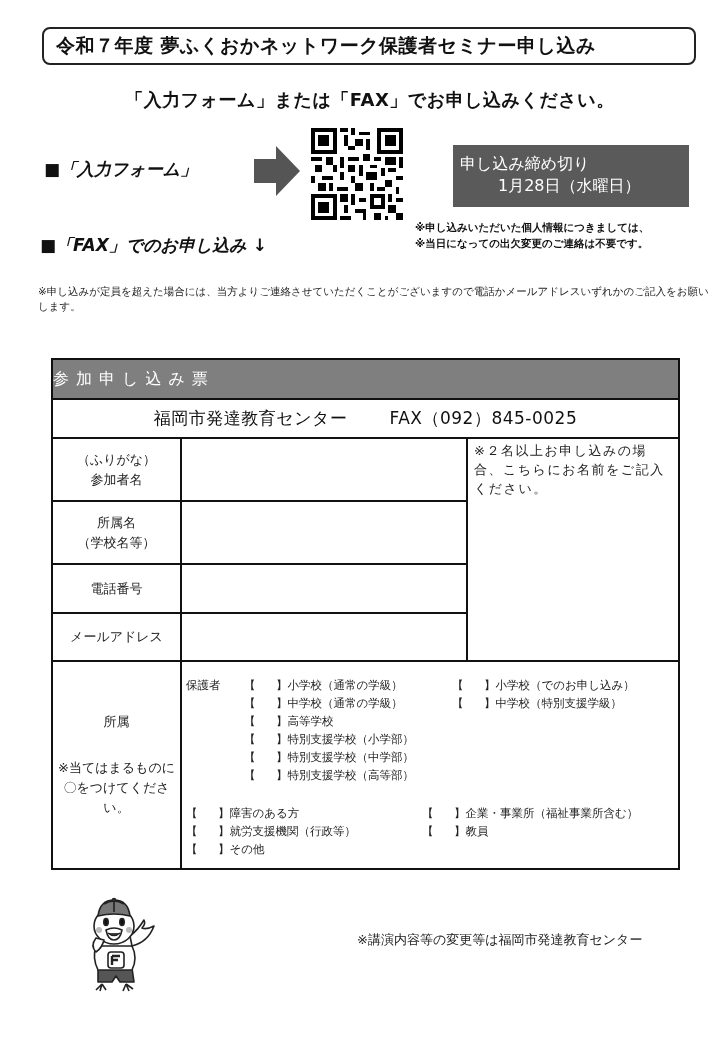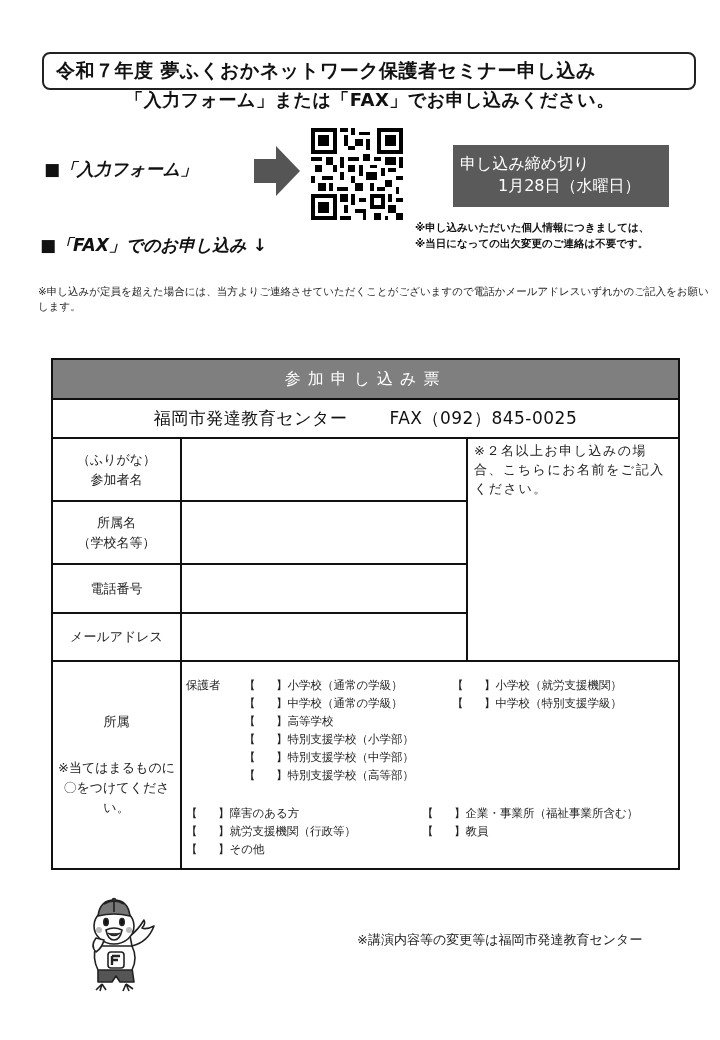--- a/index.html
+++ b/index.html
@@ -3,38 +3,38 @@
 <meta charset="utf-8">
 <style>
   * { box-sizing: border-box; margin: 0; padding: 0; }
   html, body { width: 720px; height: 1040px; background: #ffffff; overflow: hidden; }
   body { position: relative; font-family: "DejaVu Sans", "Liberation Sans", sans-serif; color: #111; }
 
   .title-box {
     position: absolute; left: 42px; top: 27px; width: 654px; height: 38px;
     border: 2px solid #222; border-radius: 8px;
     display: flex; align-items: center; padding-left: 12px;
-    font-size: 19px; font-weight: bold; letter-spacing: 0.5px; white-space: nowrap; margin-top: 25px;
+    font-size: 19px; font-weight: bold; letter-spacing: 0.5px; white-space: nowrap;
   }
 
   .subtitle {
     position: absolute; left: 0; top: 88px; width: 740px; text-align: center;
     font-size: 18px; font-weight: bold; white-space: nowrap; letter-spacing: 0.5px;
   }
 
   .section-label { position: absolute; font-size: 17px; font-weight: bold; white-space: nowrap; font-style: italic; }
   .sec-form { left: 44px; top: 158px; }
   .sec-fax  { left: 40px; top: 234px; }
 
   .arrow { position: absolute; left: 254px; top: 146px; width: 46px; height: 50px; }
 
   .qr { position: absolute; left: 310px; top: 128px; width: 94px; height: 92px; }
 
   .deadline {
-    position: absolute; left: 453px; top: 145px; width: 216px; height: 62px;
+    position: absolute; left: 453px; top: 145px; width: 236px; height: 62px;
     background: #5a5a5a; color: #fff; font-size: 16px; line-height: 22px; padding: 8px 0 0 7px;
   }
   .deadline .line2 { padding-left: 38px; display: block; font-size: 16px; }
 
   .privacy {
     position: absolute; left: 415px; top: 219px; width: 290px;
     font-size: 10.5px; font-weight: bold; line-height: 16px; white-space: nowrap;
   }
   .privacy .indent { padding-left: 12px; }
 
@@ -42,21 +42,21 @@
     position: absolute; left: 38px; top: 284px; width: 680px;
     font-size: 10.5px; line-height: 15px; color: #222;
   }
 
   table.form {
     position: absolute; left: 51px; top: 358px; width: 627px;
     border-collapse: collapse; table-layout: fixed;
   }
   table.form td { border: 2.5px solid #111; vertical-align: middle; }
   .th-bar {
-    background: #7f7f7f; color: #fff; height: 40px; text-align: center;
+    background: #7f7f7f; color: #fff; height: 40px; text-align: left;
     font-size: 16px; letter-spacing: 7px;
   }
   .fax-row { height: 39px; text-align: center; font-size: 17px; letter-spacing: 0.5px; }
   .fax-row .gap { display: inline-block; width: 42px; }
   .label-cell { text-align: center; font-size: 13px; line-height: 20px; color: #222; }
   .input-cell { background: #fff; }
   .note-cell {
     vertical-align: top !important; font-size: 13px; line-height: 19px;
     padding: 2px 4px 0 6px; letter-spacing: 1.5px; color: #222;
   }
@@ -224,21 +224,21 @@
         <div class="aff-row">
           <span class="aff-prefix">保護者</span>
           <span class="aff-col1">
                 <span class="br-l" style="width:32px">【</span>
                 <span>】</span>
                 <span>小学校（通常の学級）</span>
               </span>
           <span class="aff-item">
                 <span style="width:32px;display:inline-block">【</span>
                 <span>】</span>
-                <span>小学校（就労支援機関）</span>
+                <span>小学校（でのお申し込み）</span>
               </span>
         </div>
         <div class="aff-row">
           <span class="aff-prefix"></span>
           <span class="aff-col1">
                 <span style="width:32px;display:inline-block">【</span>
                 <span>】</span>
                 <span>中学校（通常の学級）</span>
               </span>
           <span class="aff-item">

